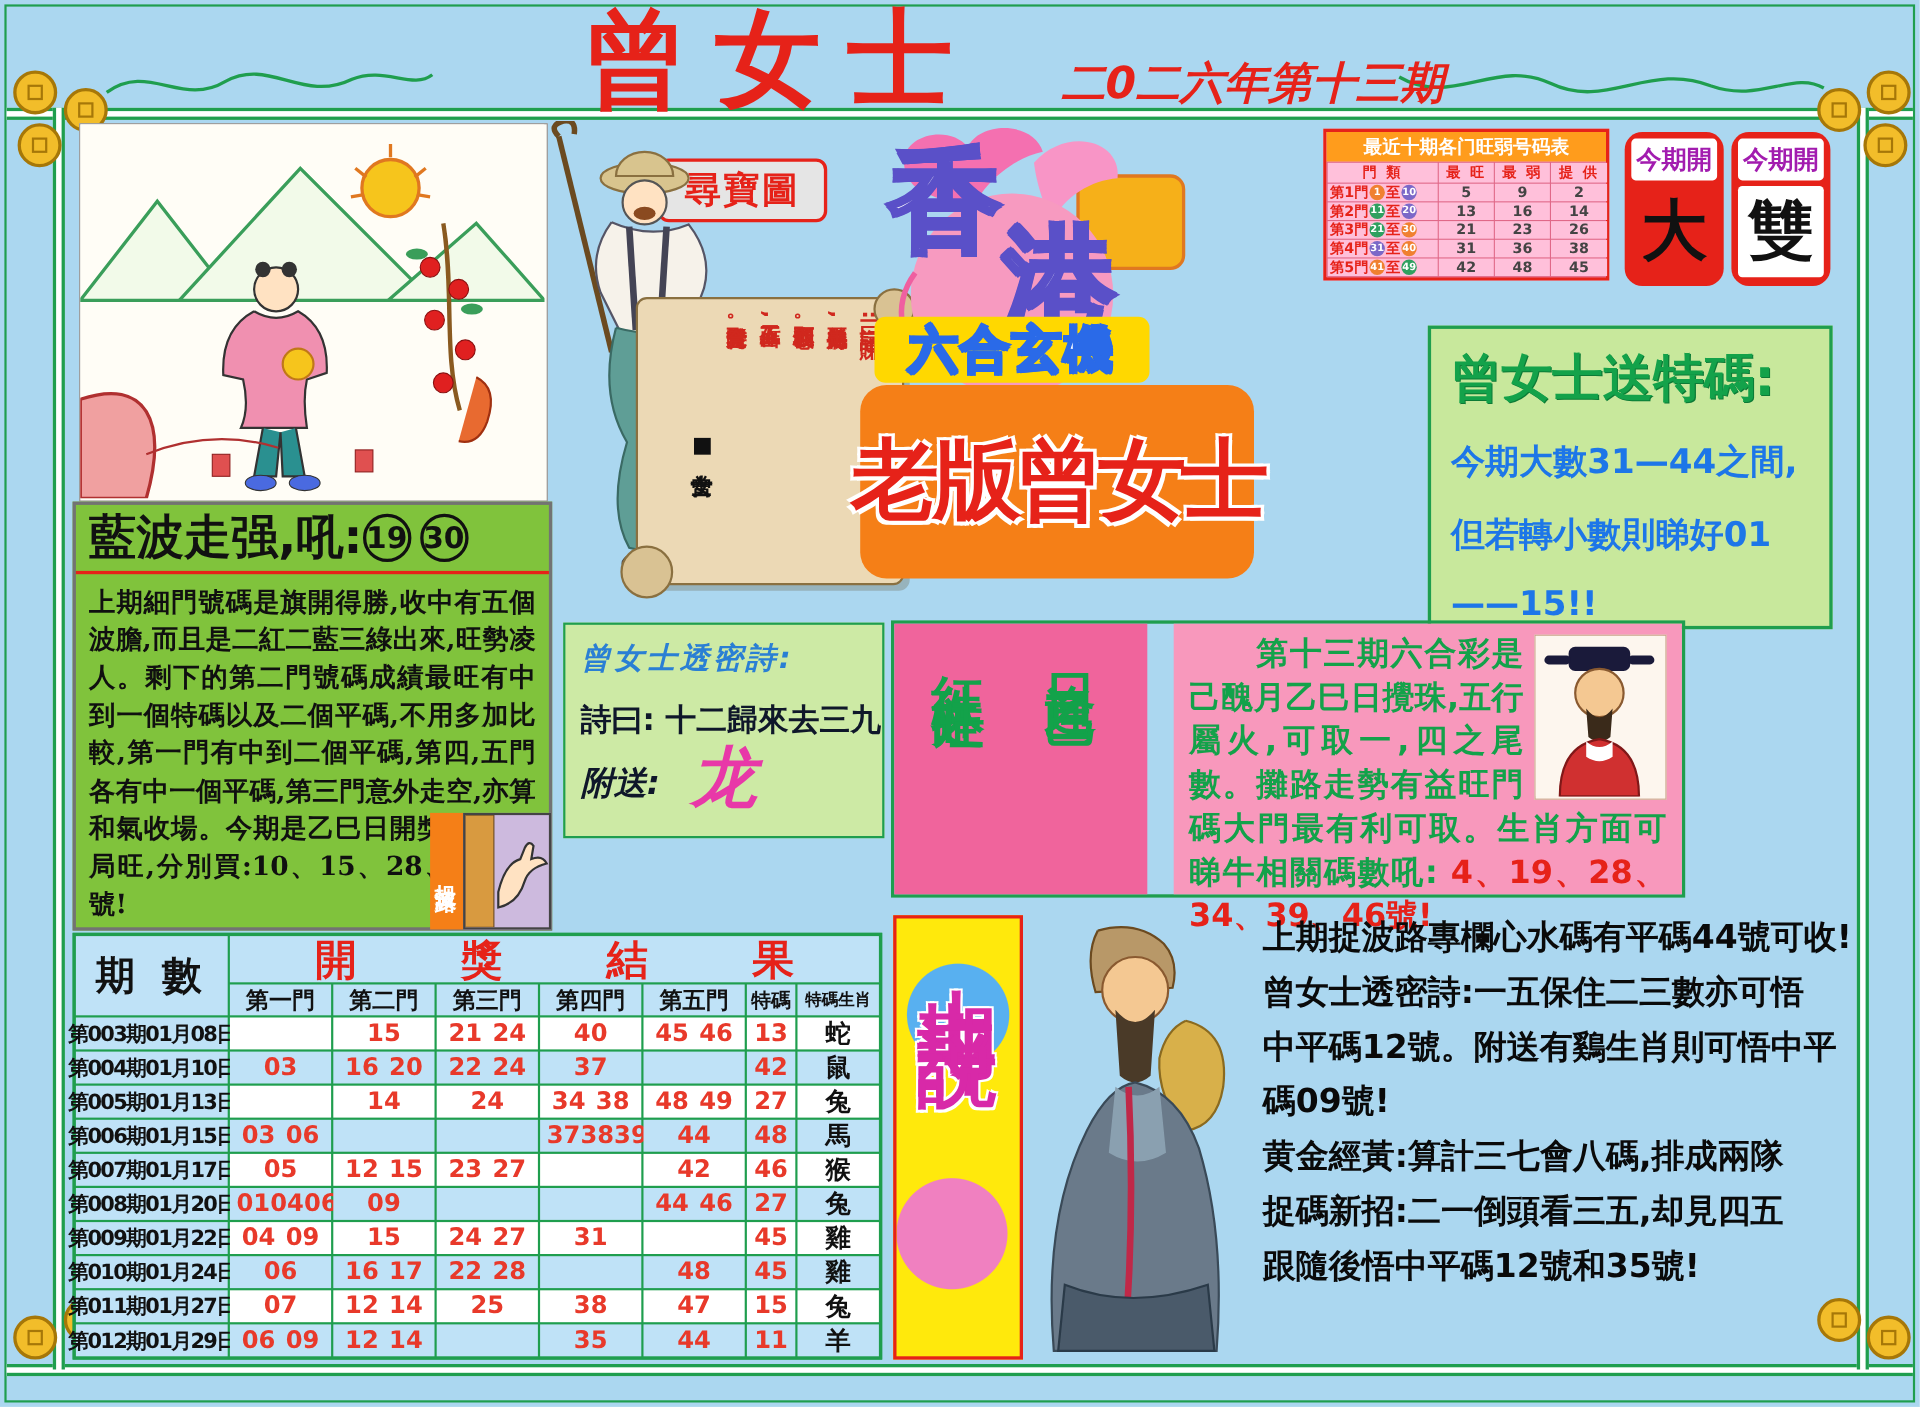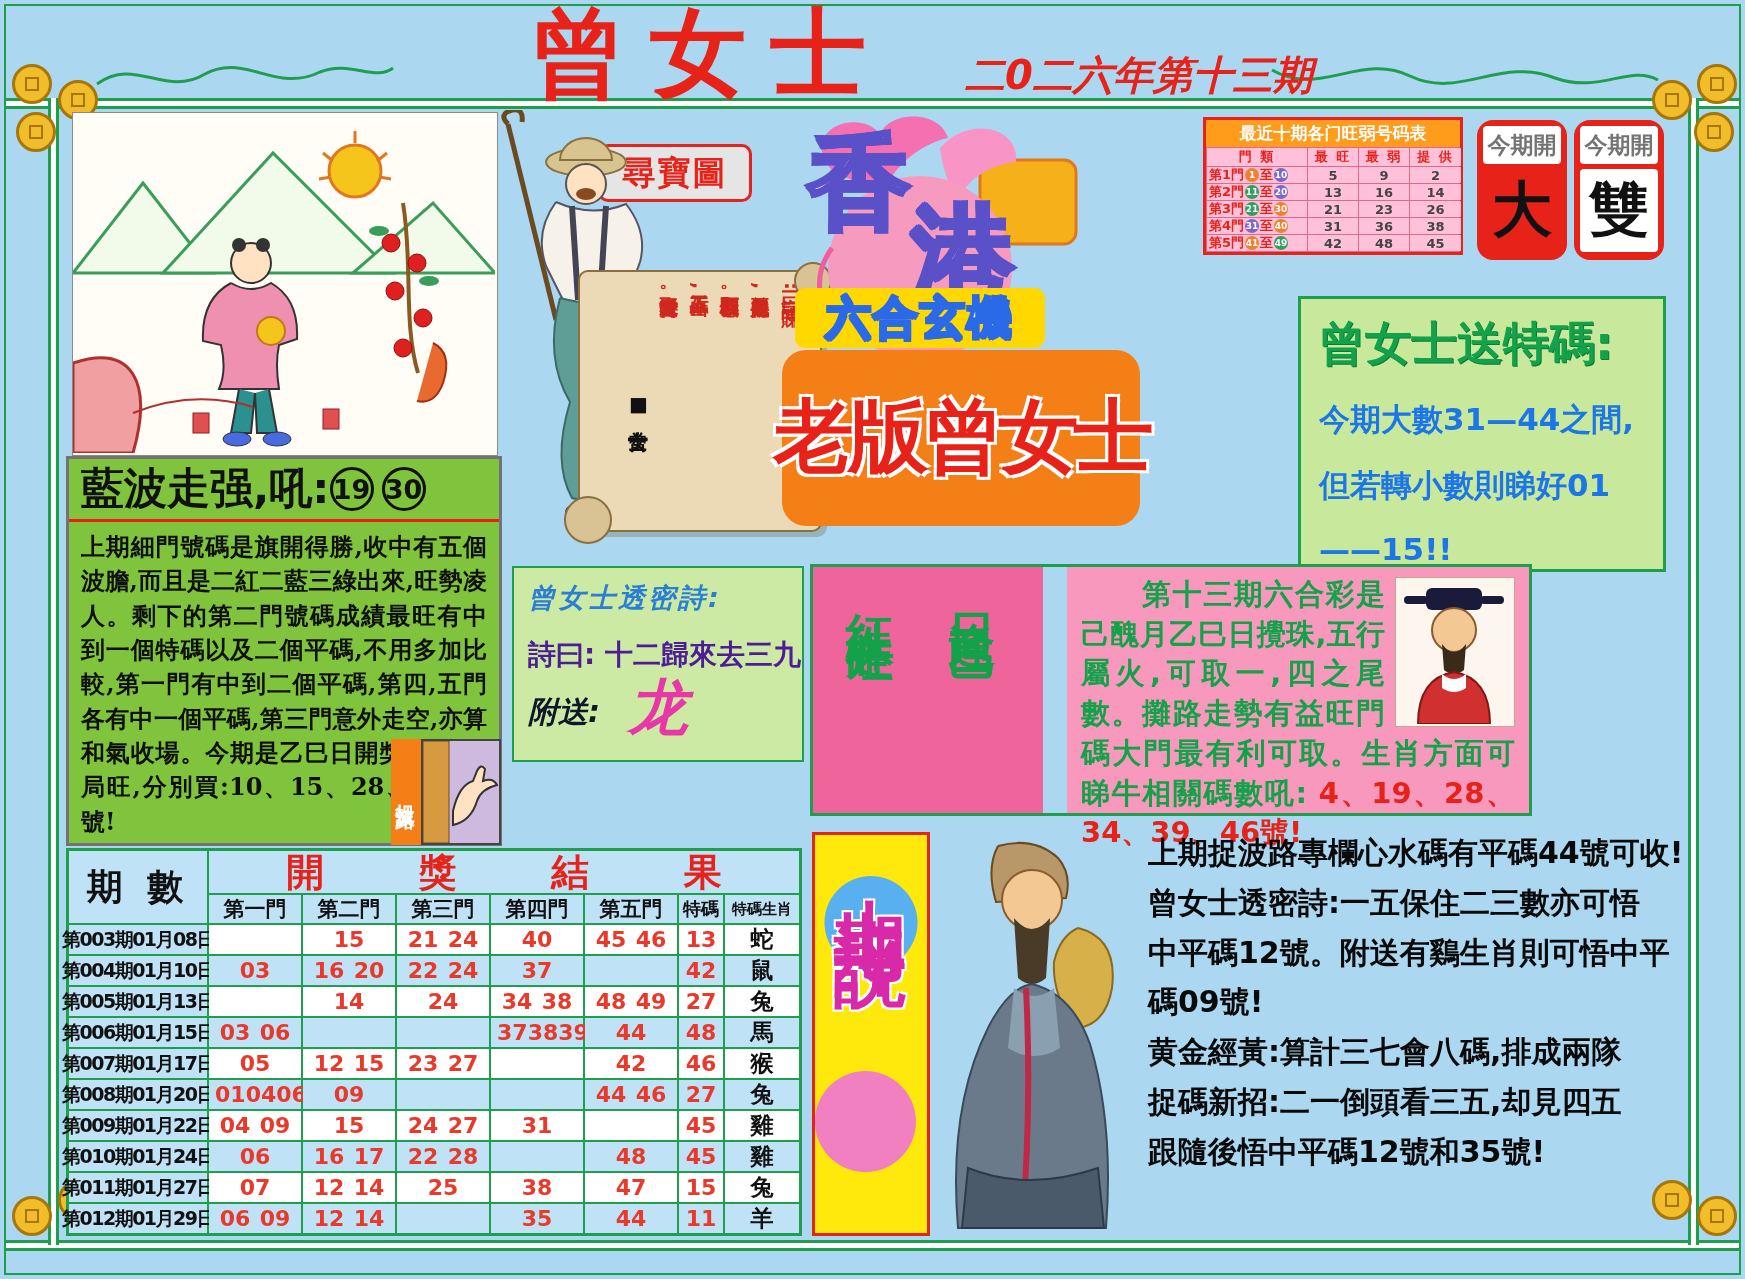--- a/index.html
+++ b/index.html
@@ -72,21 +72,21 @@
   .hc-h{color:#e62219;font-weight:700;letter-spacing:2px;height:18px;}
   .hc-gate{color:#e62219;font-weight:700;font-size:13px;justify-content:flex-start;padding-left:2px;height:16px;white-space:nowrap;}
   .circ{display:inline-flex;width:14px;height:14px;border-radius:50%;color:#fff;font-size:9px;
         align-items:center;justify-content:center;margin:0 1px;font-weight:700;flex:none;}
   .hc-val{color:#444;font-weight:700;}
 
   
   .badge{position:absolute;top:120px;width:90px;height:140px;background:#e62219;border-radius:16px;
          padding:6px;box-sizing:border-box;}
   .badge-top{background:#ffffff;border-radius:4px;height:38px;display:flex;align-items:center;
-             justify-content:center;font-size:23px;font-weight:900;color:#737373;white-space:nowrap;}
+             justify-content:center;font-size:23px;font-weight:900;color:#a21caf;white-space:nowrap;}
   .badge-bottom{margin-top:5px;height:83px;border-radius:4px;display:flex;align-items:center;
                 justify-content:center;font-size:60px;font-weight:900;color:#111;}
   .badge-bottom.white{background:#ffffff;}
 
   
   .special-box{left:1298px;top:296px;width:368px;height:276px;background:#c8e89c;border:3px solid #1f9e4e;
                padding:14px 18px;box-sizing:border-box;}
   .special-title{font-size:46px;font-weight:900;color:#13a24a;white-space:nowrap;
                  text-shadow:1px 1px 0 #0c7a36;}
   .special-line{font-size:31px;font-weight:800;color:#1d76e8;margin-top:24px;white-space:nowrap;}
@@ -103,21 +103,21 @@
            font-size:24px;line-height:1.43;color:#101010;text-align:justify;}
   .bw-corner{position:absolute;right:-2px;bottom:-2px;display:flex;}
   .bw-tag{width:30px;background:#f57f17;color:#fff;writing-mode:vertical-rl;font-size:20px;font-weight:700;
           display:flex;align-items:center;justify-content:center;letter-spacing:3px;}
   .bw-pic{width:80px;height:106px;background:#cdbade;border:2px solid #444;box-sizing:border-box;}
 
   
   .poem-box{left:512px;top:566px;width:292px;height:196px;background:#cdeaa5;border:2px solid #1f9e4e;
             padding:12px 14px;box-sizing:border-box;}
   .poem-title{color:#2a7fd4;font-size:27px;font-weight:800;font-style:italic;letter-spacing:3px;white-space:nowrap;}
-  .poem-line{color:#4c1d95;font-size:28px;font-weight:900;margin-top:20px;white-space:nowrap;}
+  .poem-line{color:#0f172a;font-size:28px;font-weight:900;margin-top:20px;white-space:nowrap;}
   .gift-row{display:flex;align-items:flex-end;margin-top:8px;}
   .gift-label{color:#0f172a;font-size:30px;font-weight:800;font-style:italic;}
   .gift-char{color:#e838a8;font-size:60px;font-weight:900;font-style:italic;margin-left:28px;line-height:.85;}
 
   
   .pk-box{left:810px;top:564px;width:722px;height:252px;border:3px solid #1f9e4e;display:flex;box-sizing:border-box;}
   .pk-left{width:230px;background:#f0649c;position:relative;flex:none;}
   .pk-v{position:absolute;top:8px;writing-mode:vertical-rl;font-size:48px;font-weight:900;color:#13a24a;letter-spacing:9px;}
   .pk-va{left:26px;}
   .pk-vb{left:128px;}

